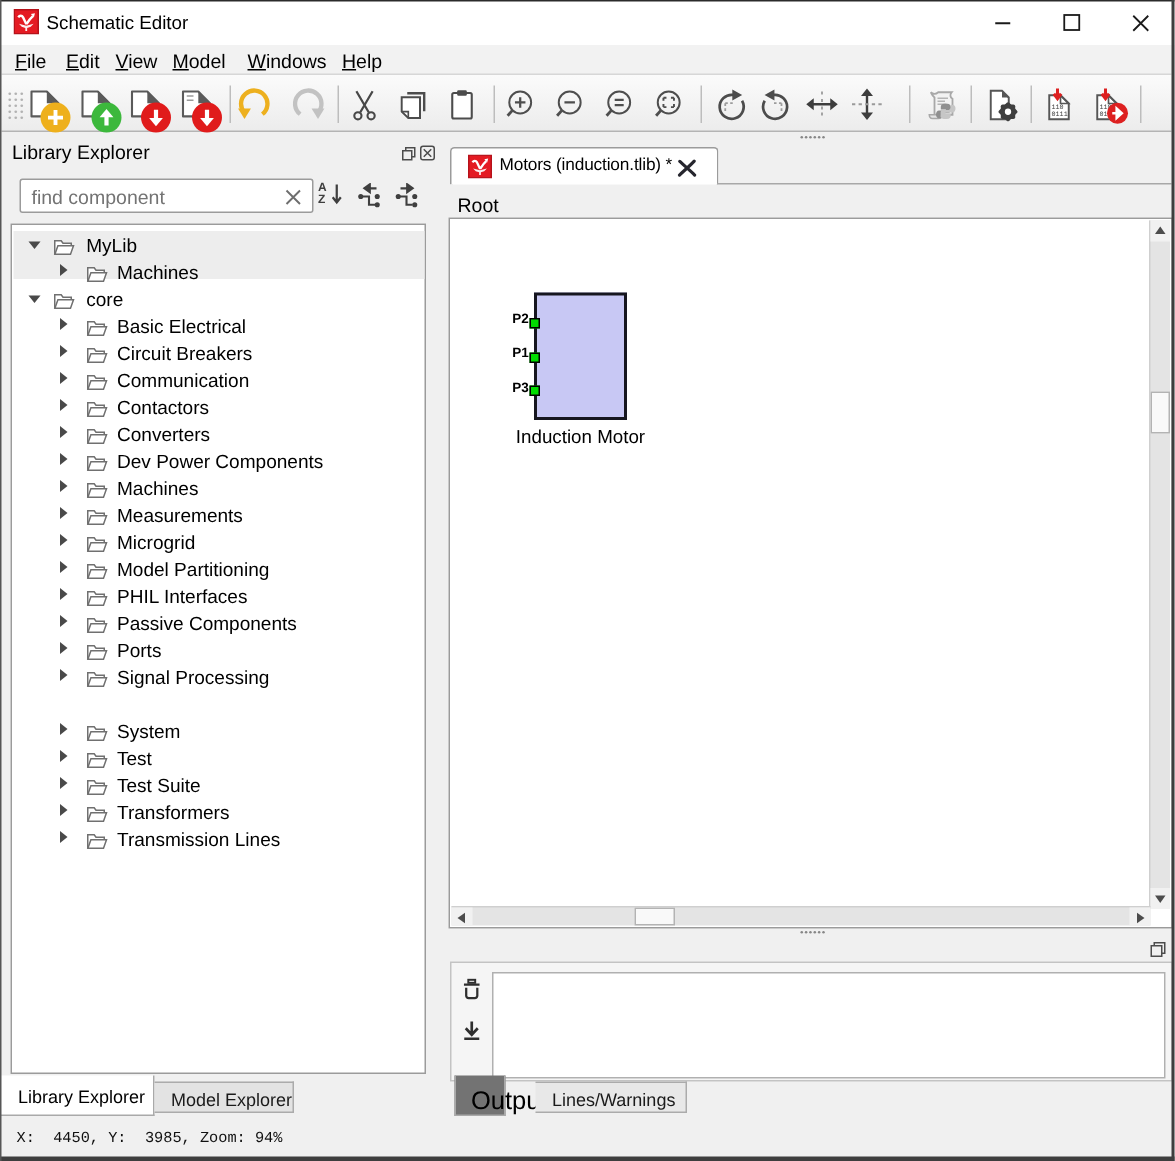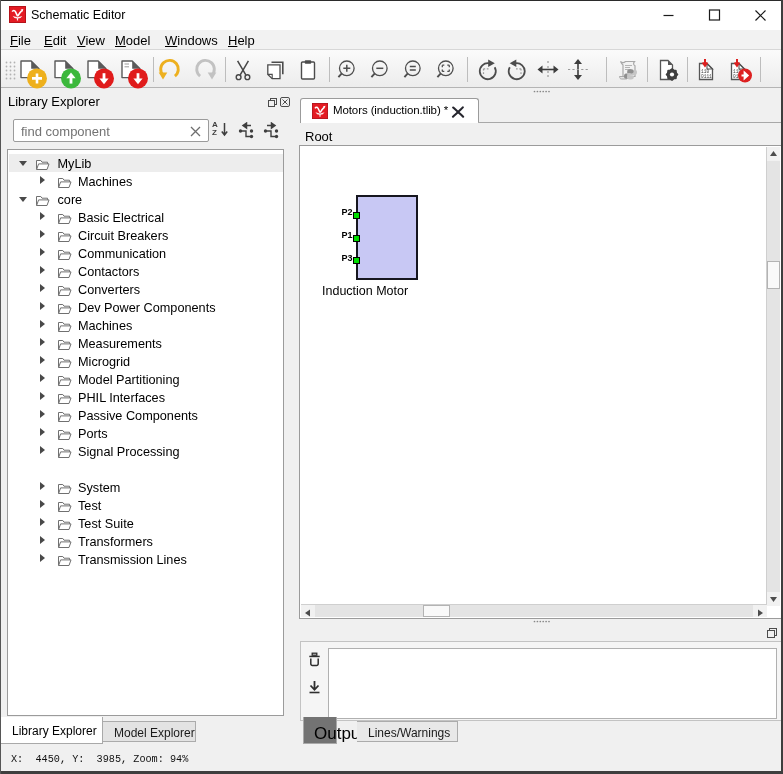--- a/index.html
+++ b/index.html
@@ -11,41 +11,41 @@
 #menubar{left:1px;top:30px;width:780px;height:19px;background:#f2f2f2}
 .mi{position:absolute;top:33px;font-size:13px;color:#000}
 .mi u{text-decoration:underline}
 #toolbar{left:1px;top:49px;width:780px;height:39px;background:linear-gradient(#fbfbfb,#ececec);border-top:1px solid #d7d7d7;border-bottom:1px solid #b4b4b4}
 .tsep{position:absolute;top:57px;width:1px;height:25px;background:#bdbdbd}
 .ticon{position:absolute;top:58px}
 #lpanel-title{left:8px;top:94px;font-size:13px;color:#000}
 #search{left:13px;top:119px;width:196px;height:23px;background:#fff;border:1px solid #9b9b9b;border-radius:2px}
 #search span{position:absolute;left:7px;top:4px;font-size:13px;color:#737373}
 #tree{left:7px;top:149px;width:277px;height:567px;background:#fff;border:1px solid #9b9b9b;overflow:hidden}
-.trow{position:absolute;left:1px;width:275px;height:18px}
+.trow{position:absolute;left:1px;width:275px;height:32px}
 .trow.sel{background:#ededed}
 .tlabel{position:absolute;top:2.5px;font-size:12.7px;color:#000;white-space:nowrap}
 .arr-d{position:absolute;width:0;height:0;border-left:4.5px solid transparent;border-right:4.5px solid transparent;border-top:5px solid #494949;top:7px}
 .arr-r{position:absolute;width:0;height:0;border-top:4.5px solid transparent;border-bottom:4.5px solid transparent;border-left:5px solid #494949;top:4px}
 .fold{position:absolute;top:2px}
 #btab1{left:0px;top:717px;width:103px;height:27px;background:#fff;border:1px solid #a9a9a9;border-top:none;border-left:none;font-size:12px}
 #btab2{left:103px;top:721px;width:93px;height:21px;background:#e3e3e3;border:1px solid #ababab;border-left:none;font-size:12px;color:#1a1a1a}
 .tabtxt{position:absolute;white-space:nowrap}
 #doctab{left:300px;top:98px;width:179px;height:25px;background:#fff;border:1px solid #9b9b9b;border-bottom:none;border-radius:3px 3px 0 0}
 #tabline{left:478px;top:122px;width:303px;height:1px;background:#a8a8a8}
 #rootlbl{left:305px;top:129px;font-size:13px;color:#000}
 #canvas{left:299px;top:145px;width:483px;height:474px;border:1px solid #9b9b9b;background:#fff}
 #vsb{position:absolute;right:1px;top:1px;width:14px;height:459px;background:#e4e4e4;border-left:1px solid #cfcfcf}
 #hsb{position:absolute;left:1px;bottom:1px;width:466px;height:13px;background:#e4e4e4;border-top:1px solid #cfcfcf}
 .sbbtn{position:absolute;background:#f1f1f1}
 .sbthumb{position:absolute;background:#f9f9f9;border:1px solid #b3b3b3}
 #comp{position:absolute;left:56px;top:49px;width:62px;height:85px;background:#c8c8f4;border:2px solid #16161f}
 .port{position:absolute;width:7px;height:7px;background:#00dd00;border:1px solid #000;left:-5px}
 .plabel{position:absolute;font-size:9px;font-weight:bold;color:#000;left:-18px;width:14px;text-align:center}
-#compname{position:absolute;left:0px;width:130px;font-size:12.5px;color:#000}
+#compname{position:absolute;left:0px;width:130px;text-align:center;font-size:12.5px;color:#000}
 #outpanel{left:300px;top:641px;width:482px;height:80px;background:#f5f5f5;border:1px solid #c3c3c3}
 #outtext{position:absolute;left:27px;top:6px;width:449px;height:71px;background:#fff;border:1px solid #b0b0b0}
 #otab1{left:303px;top:717px;width:34px;height:27px;background:#737373;border:1px solid #a9a9a9;border-top:none;font-size:17px}
 #otab2{left:357px;top:721px;width:101px;height:21px;background:#e8e8e8;border:1px solid #ababab;border-left:none;font-size:12px;color:#1a1a1a}
 #statusbar{left:0;top:748px;width:783px;height:23px;background:#f0f0f0}
 #statustext{left:11px;top:6px;font-family:"Liberation Mono",monospace;font-size:10.2px;color:#111}
 #bborder{left:0;top:771px;width:783px;height:3px;background:#3e3e3e}
 #rborder{right:0;top:0;width:2px;height:774px;background:#3e3e3e}
 #lborder{left:0;top:0;width:1px;height:774px;background:#565656}
 </style>

